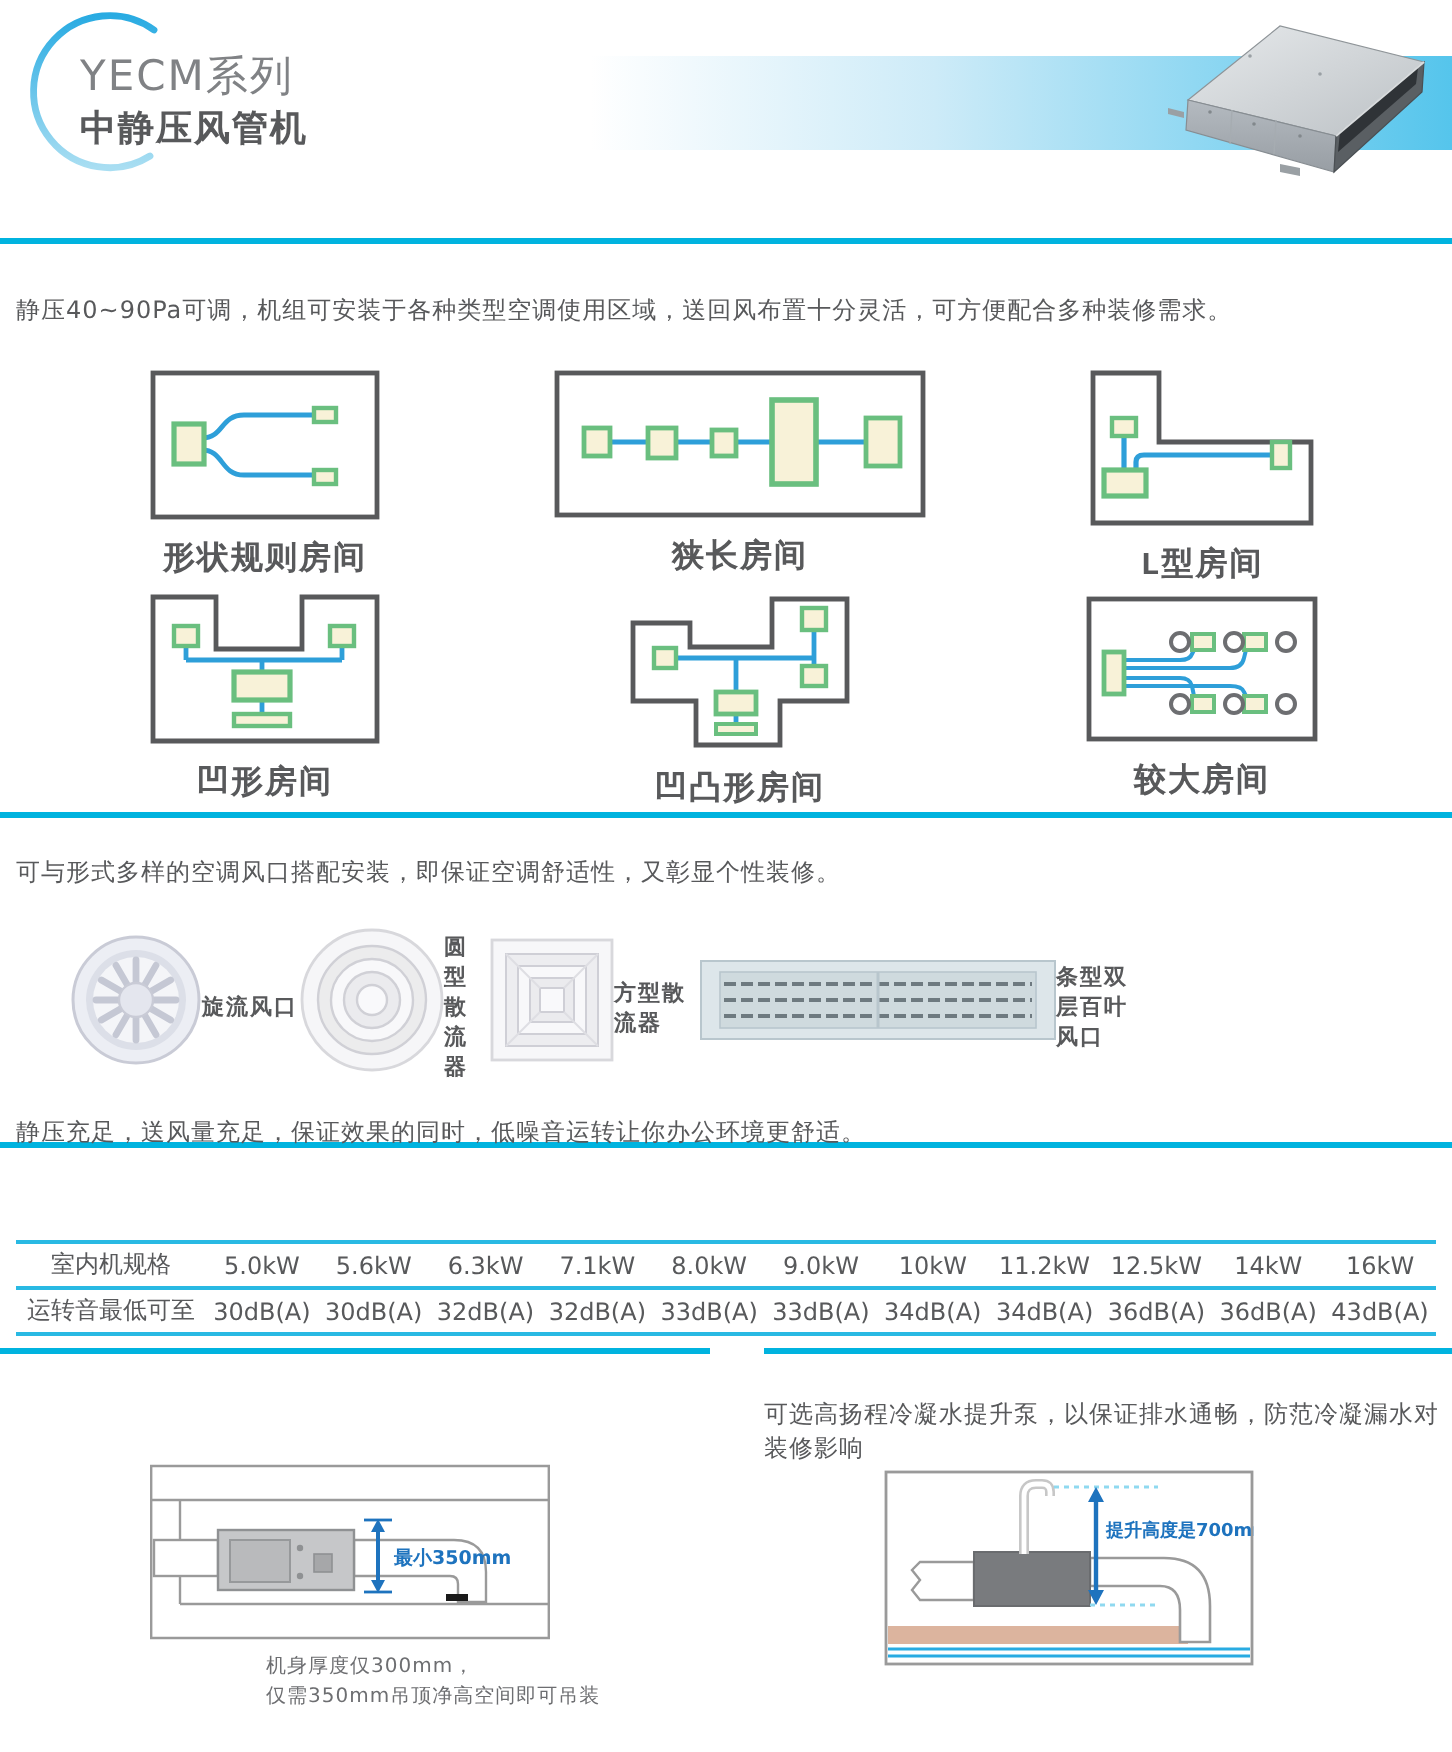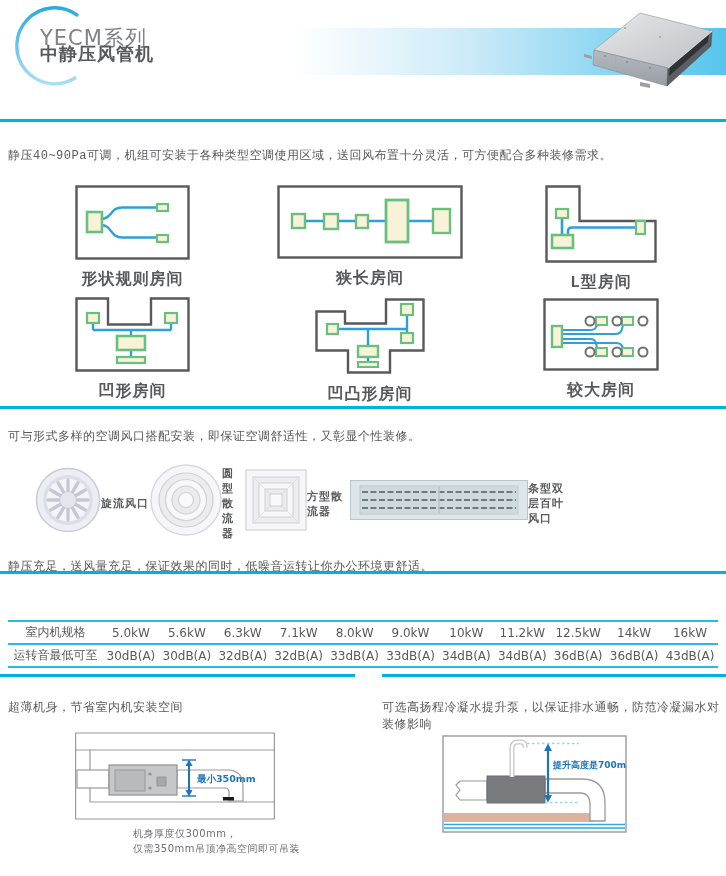--- a/index.html
+++ b/index.html
@@ -4,21 +4,21 @@
 <style>
   html,body{margin:0;padding:0;background:#fff;}
   .page{position:relative;width:726px;height:876px;background:#fff;overflow:hidden;
         font-family:"DejaVu Sans",sans-serif;color:#58595b;}
   .abs{position:absolute;}
 
   
   .band{position:absolute;left:295px;top:28px;width:431px;height:47px;
         background:linear-gradient(90deg,rgba(190,231,248,0) 0%,#cdebf8 40%,#55c5ec 100%);}
   .title-series{position:absolute;left:40px;top:24px;font-size:21px;color:#808285;letter-spacing:1px;}
-  .title-product{position:absolute;left:40px;top:42px;font-size:18px;font-weight:bold;color:#58595b;letter-spacing:1px;}
+  .title-product{position:absolute;left:40px;top:52px;font-size:18px;font-weight:bold;color:#58595b;letter-spacing:1px;}
 
   
   .divider{position:absolute;height:3px;background:#00b3df;}
 
   
   .intro{position:absolute;left:8px;font-size:12px;color:#58595b;letter-spacing:.5px;}
 
   
   figure.room{position:absolute;margin:0;text-align:center;}
   figure.room figcaption{margin-top:5px;font-size:16px;font-weight:bold;color:#58595b;letter-spacing:1px;font-family:Liberation Mono, monospace;}
@@ -84,21 +84,21 @@
     <line x1="58" y1="56" x2="57" y2="73" stroke="#a6acb1" stroke-width="0.7"></line>
     <circle cx="25" cy="52" r="0.9" fill="#82888c"></circle>
     <circle cx="47" cy="58" r="0.9" fill="#82888c"></circle>
     <circle cx="70" cy="64" r="0.9" fill="#82888c"></circle>
     <circle cx="45" cy="24" r="0.9" fill="#9aa0a4"></circle>
     <circle cx="80" cy="33" r="0.9" fill="#9aa0a4"></circle>
   </svg>
 
   <div class="divider" style="left:0;top:119px;width:726px;"></div>
 
-  <div class="intro" style="top:147px;font-family:Liberation Mono, monospace;">静压40~90Pa可调，机组可安装于各种类型空调使用区域，送回风布置十分灵活，可方便配合多种装修需求。</div>
+  <div class="intro" style="top:147px;">静压40~90Pa可调，机组可安装于各种类型空调使用区域，送回风布置十分灵活，可方便配合多种装修需求。</div>
 
   <figure class="room" style="left:75px;top:185px;width:115px;">
     <svg width="115" height="75" viewBox="0 0 115 75">
       <rect x="1.5" y="1.5" width="112" height="72" fill="#fff" stroke="#58595b" stroke-width="2.4"></rect>
       <path d="M26,34 C37,34 35,22.5 47,22.5 H82" fill="none" stroke="#2e9fd9" stroke-width="2.4"></path>
       <path d="M26,40 C37,40 35,52.5 47,52.5 H82" fill="none" stroke="#2e9fd9" stroke-width="2.4"></path>
       <rect x="12" y="27" width="15" height="20" fill="#f8f2d8" stroke="#6abf7f" stroke-width="2.6"></rect>
       <rect x="82" y="19" width="11" height="7" fill="#f8f2d8" stroke="#6abf7f" stroke-width="2.2"></rect>
       <rect x="82" y="50" width="11" height="7" fill="#f8f2d8" stroke="#6abf7f" stroke-width="2.2"></rect>
     </svg>
@@ -299,21 +299,20 @@
       <td>36dB(A)</td>
       <td>36dB(A)</td>
       <td>43dB(A)</td>
     </tr>
   </tbody>
     </table>
 
   <div class="divider" style="left:0;top:674px;width:355px;"></div>
   <div class="divider" style="left:382px;top:674px;width:344px;"></div>
 
-  <div class="heading" style="left:8px;top:699px;">超薄机身，节省室内机安装空间</div>
 
   <svg class="abs" style="left:75px;top:726px;" width="200" height="98" viewBox="0 0 200 98">
     <g stroke="#9a9a9a" stroke-width="1.2" fill="none">
       <line x1="0" y1="7" x2="200" y2="7"></line>
       <line x1="0" y1="24" x2="200" y2="24"></line>
       <line x1="0.6" y1="7" x2="0.6" y2="93"></line>
       <line x1="15" y1="24" x2="15" y2="76"></line>
       <line x1="199.4" y1="7" x2="199.4" y2="93"></line>
       <line x1="0" y1="93" x2="200" y2="93"></line>
       <line x1="15" y1="76" x2="200" y2="76"></line>

